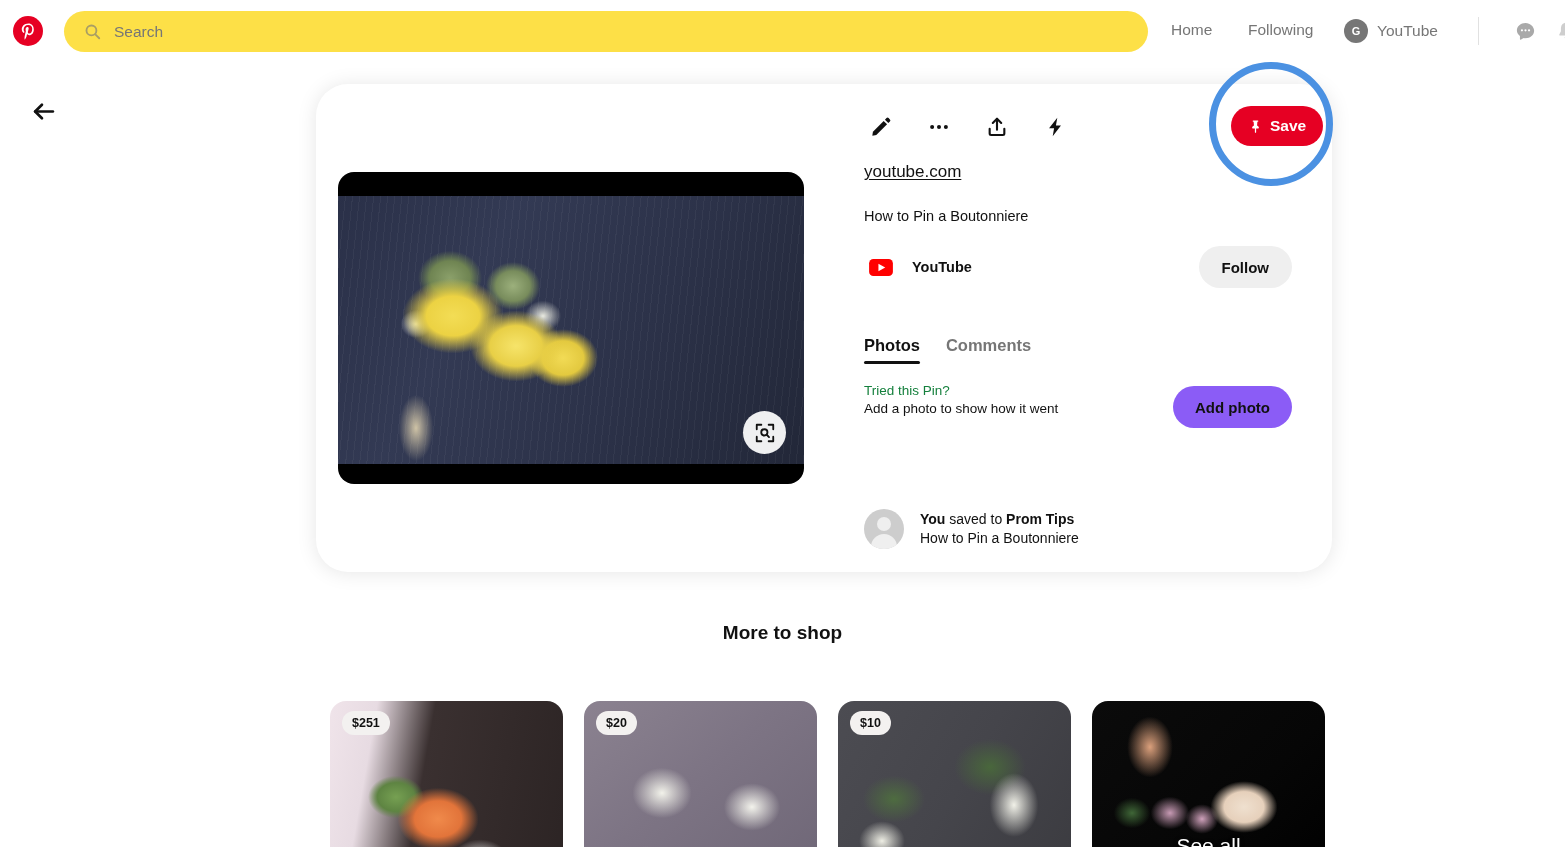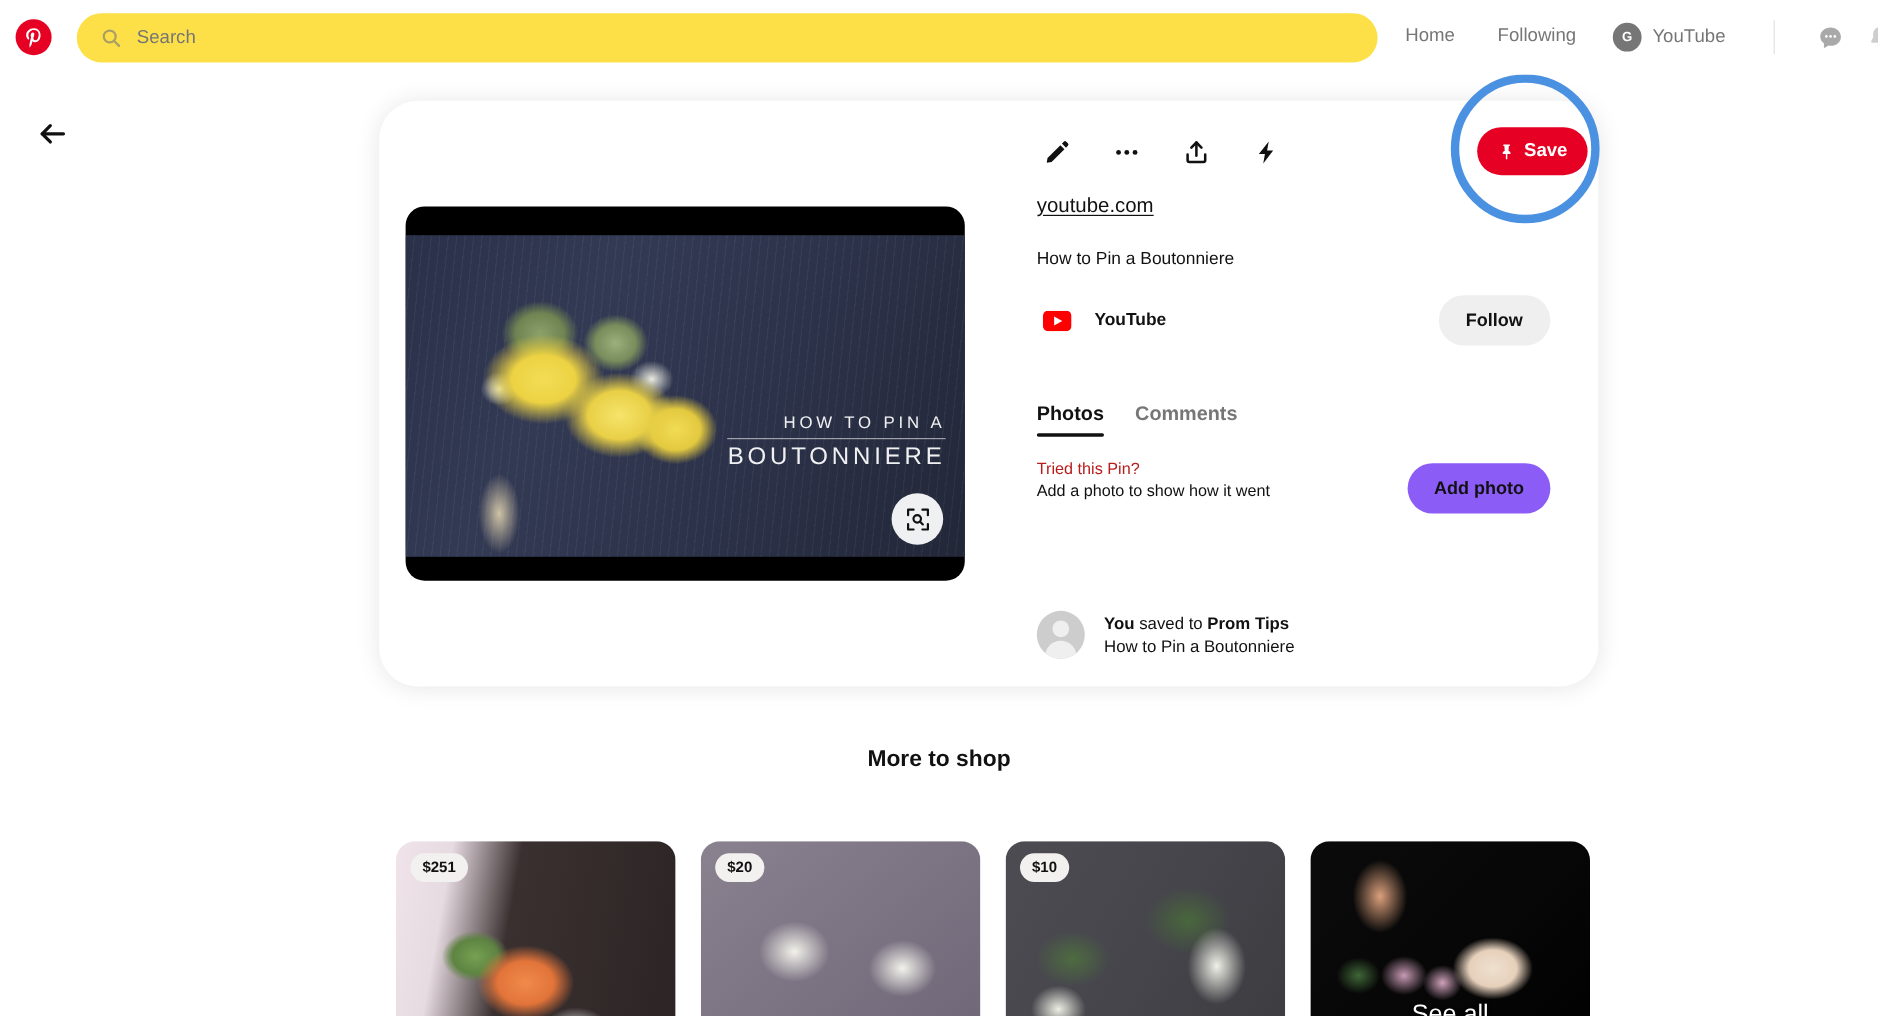--- a/index.html
+++ b/index.html
@@ -303,21 +303,21 @@
     background: #111111;
     border-radius: 2px;
   }
 
   .tried-row {
     position: absolute;
     left: 548px; top: 298px;
     width: 428px;
     height: 48px;
   }
-  .tried-line1 { font-size: 13.5px; color: #b91c1c; line-height: 18px; }
+  .tried-line1 { font-size: 13.5px; color: #15803d; line-height: 18px; }
   .tried-line2 { font-size: 13.5px; color: #111111; line-height: 18px; }
   .add-photo-btn {
     position: absolute;
     right: 0; top: 4px;
     height: 42px;
     padding: 0 22px;
     border: none;
     border-radius: 21px;
     background: #8b5cf6;
     color: #111111;
@@ -492,25 +492,20 @@
   <svg viewBox="0 0 24 24" fill="none" stroke="#111111" stroke-width="2.6" stroke-linecap="round" stroke-linejoin="round">
     <line x1="21" y1="12" x2="4" y2="12"></line>
       <polyline points="10.5,5.5 4,12 10.5,18.5"></polyline>
   </svg>
 </div>
 
 <div class="closeup-card">
 
   <div class="pin-media">
     <div class="pin-photo"></div>
-    <div class="pin-photo-title">
-      <div class="ppt-1">HOW TO PIN A</div>
-      <div class="ppt-rule"></div>
-      <div class="ppt-2">BOUTONNIERE</div>
-    </div>
     <div class="visual-search-btn">
       <svg viewBox="0 0 24 24" fill="none" stroke="#111111" stroke-width="2" stroke-linecap="round" stroke-linejoin="round">
         <polyline points="3,8 3,3 8,3"></polyline>
           <polyline points="16,3 21,3 21,8"></polyline>
         <polyline points="21,16 21,21 16,21"></polyline>
           <polyline points="8,21 3,21 3,16"></polyline>
         <circle cx="11.3" cy="11.3" r="3.4"></circle>
           <line x1="13.9" y1="13.9" x2="16.4" y2="16.4"></line>
       </svg>
     </div>

